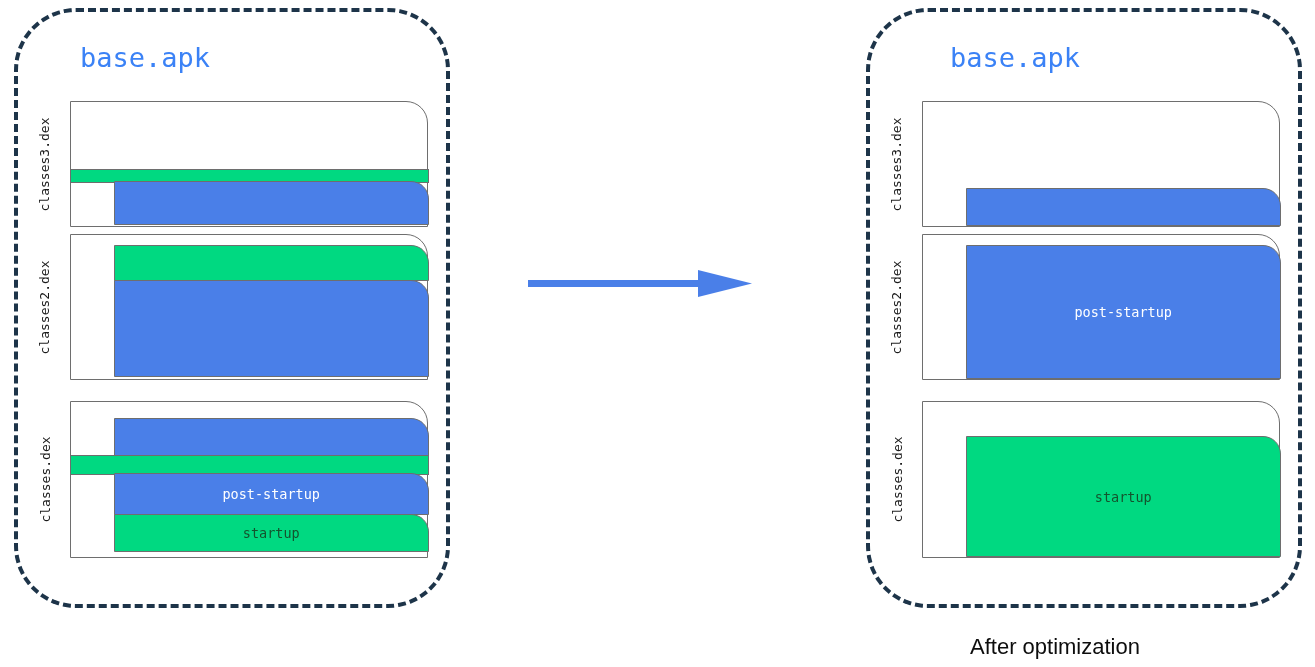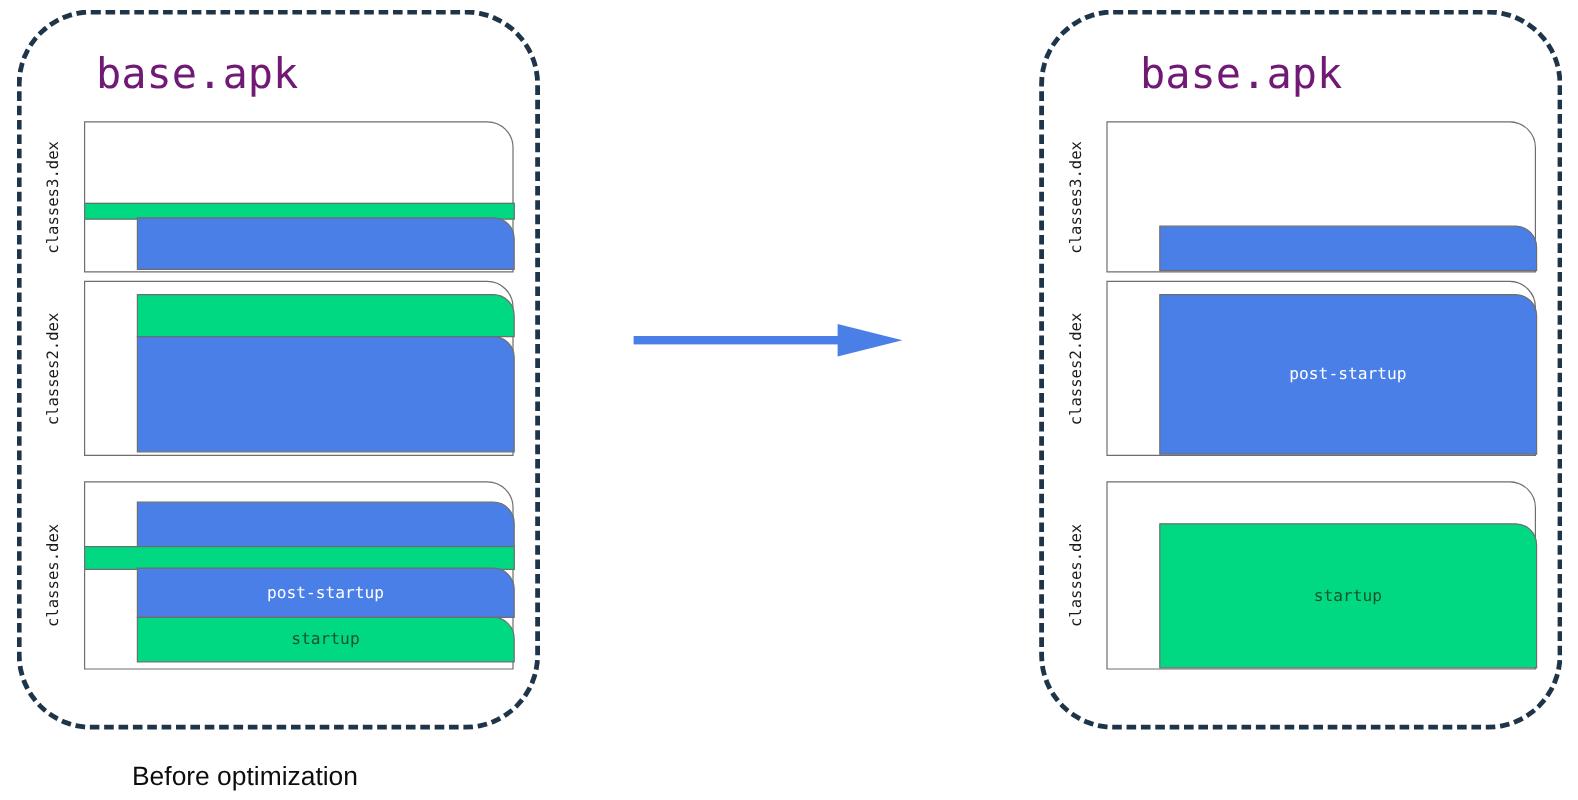--- a/index.html
+++ b/index.html
@@ -28,22 +28,22 @@
     box-sizing: border-box;
     background: transparent;
   }
   #panel-before { left: 14px;  top: 8px;  width: 436px; height: 600px; }
   #panel-after  { left: 866px; top: 8px;  width: 436px; height: 600px; }
 
   .apk-title {
     position: absolute;
     top: 30px;
     font-family: "DejaVu Sans Mono", "Liberation Mono", monospace;
-    font-size: 35px;
-    color: #701a75;
+    font-size: 27px;
+    color: #3b82f6;
     letter-spacing: 0px;
     white-space: nowrap;
   }
   #panel-before .apk-title { left: 62px; }
   #panel-after  .apk-title { left: 80px; }
 
   
   .dex-block {
     position: absolute;
     box-sizing: border-box;
@@ -214,15 +214,15 @@
         <span>classes.dex</span>
       </div>
       <div class="dex-shell">
         <div class="segments" style="height:78%;">
           <div class="seg green round-tr" style="height:100%;">startup</div>
         </div>
       </div>
     </div>
   </div>
 
-  <div class="caption" id="caption-before">Before optimization</div>
+  <div class="caption" id="caption-after">After optimization</div>
 
 </div>
 
 </body></html>

